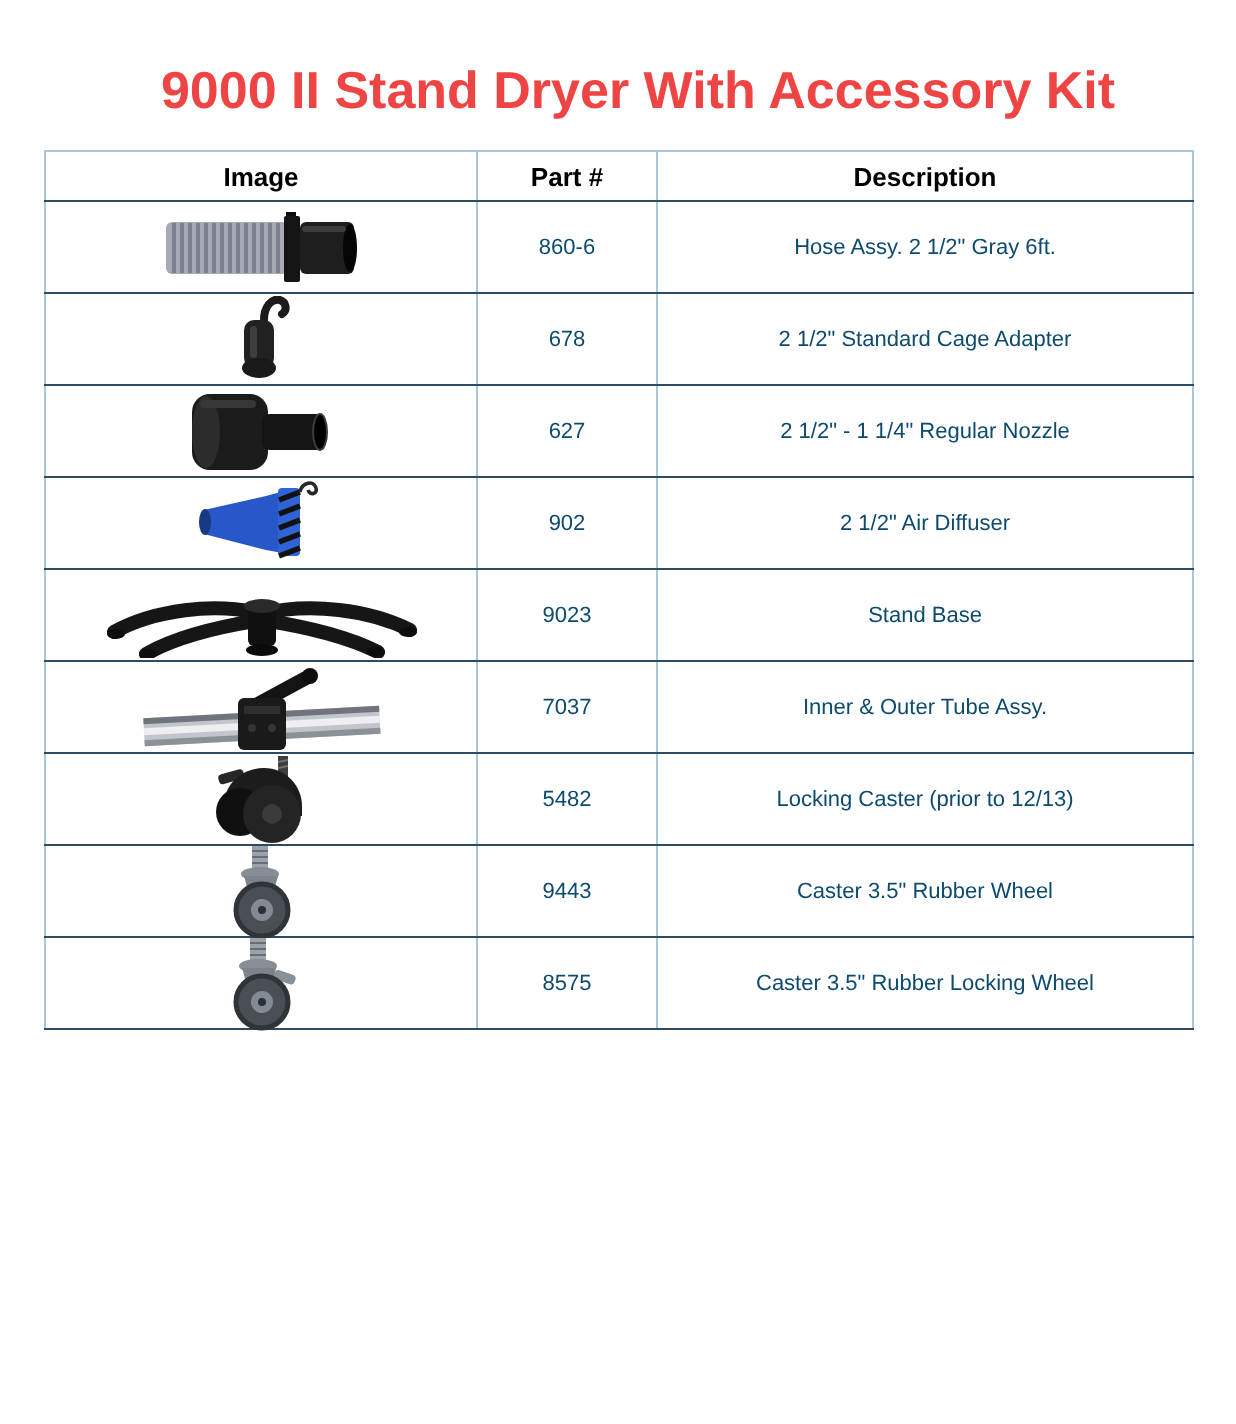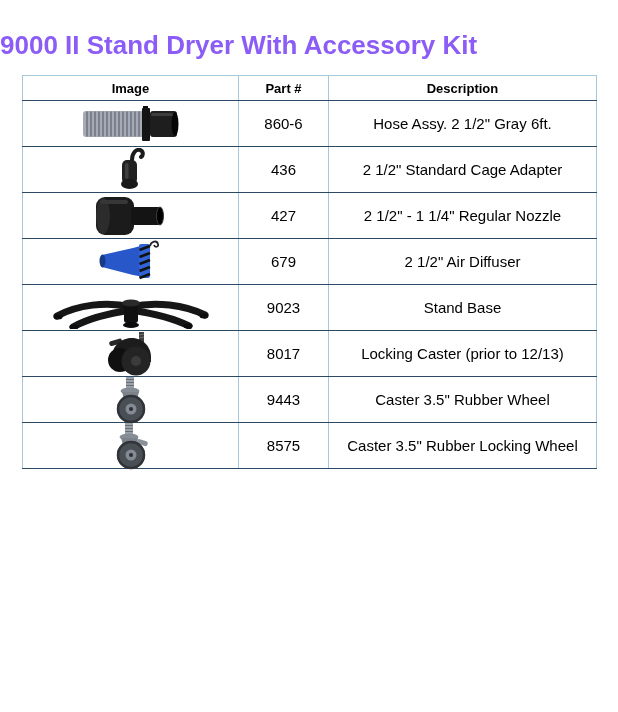--- a/index.html
+++ b/index.html
@@ -6,25 +6,27 @@
   body {
     width: 618px;
     height: 712px;
     background: #ffffff;
     font-family: "Liberation Sans", sans-serif;
     color: #000000;
     overflow: hidden;
   }
   .title {
     margin: 30px 0 0 0;
+    text-align: center;
     font-size: 26px;
     line-height: 31px;
     font-weight: bold;
-    color: #8b5cf6;
+    color: #ef4444;
     white-space: nowrap;
+    padding-left: 20px;
   }
   table.parts {
     border-collapse: collapse;
     margin: 14px 0 0 22px;
     width: 574px;
     table-layout: fixed;
   }
   table.parts th, table.parts td {
     border: 1px solid;
     border-color: #2c4a63 #a7c7db; 
@@ -33,22 +35,22 @@
     vertical-align: middle;
   }
   table.parts thead th {
     border-top-color: #a7c7db;
     height: 24px;
     font-size: 13px;
     font-weight: bold;
   }
   table.parts td {
     height: 45px;
-    font-size: 15px;
-    color: #000000;
+    font-size: 11px;
+    color: #0c4a6e;
   }
   .img-wrap { display: flex; align-items: center; justify-content: center; height: 45px; }
   .img-wrap svg { display: block; }
 </style>
 </head>
 <body>
 
 <h1 class="title"><span>9000 II Stand Dryer With Accessory Kit</span><br></h1>
 
 <table class="parts">
@@ -101,57 +103,57 @@
         <td>
           <div class="img-wrap">
             <svg width="28" height="44" viewBox="0 0 28 44">
 <path d="M 15 12 C 15 5, 19 1, 23 2 C 26 3, 27 7, 24 9" fill="none" stroke="#1b1b1b" stroke-width="4" stroke-linecap="round"></path>
 <rect x="5" y="12" width="15" height="24" rx="5" fill="#212121"></rect>
 <ellipse cx="12.5" cy="36" rx="8.5" ry="5" fill="#191919"></ellipse>
 <rect x="8" y="15" width="3.5" height="16" rx="1.75" fill="#3e3e3e"></rect>
 </svg>
           </div>
         </td>
-        <td>436</td>
+        <td>678</td>
         <td>2 1/2" Standard Cage Adapter</td>
       </tr>
       <tr>
         <td>
           <div class="img-wrap">
             <svg width="76" height="44" viewBox="0 0 76 44">
 <rect x="3" y="3" width="38" height="38" rx="9" fill="#1b1b1b"></rect>
 <ellipse cx="10" cy="22" rx="7" ry="18" fill="#2c2c2c"></ellipse>
 <rect x="38" y="13" width="31" height="18" rx="4" fill="#141414"></rect>
 <ellipse cx="67" cy="22" rx="3.5" ry="9" fill="#000" stroke="#3c3c3c" stroke-width="1"></ellipse>
 <rect x="7" y="6" width="28" height="4" rx="2" fill="#373737"></rect>
 </svg>
           </div>
         </td>
-        <td>427</td>
+        <td>627</td>
         <td>2 1/2" - 1 1/4" Regular Nozzle</td>
       </tr>
       <tr>
         <td>
           <div class="img-wrap">
             <svg width="68" height="44" viewBox="0 0 68 44">
 <path d="M 5 15 C 3 17, 3 25, 5 27 L 36 35 L 47 37 L 47 5 L 36 8 Z" fill="#2757c9"></path>
 <ellipse cx="5.5" cy="21" rx="3" ry="6.5" fill="#163a85"></ellipse>
 <rect x="42" y="4" width="11" height="34" rx="2" fill="#2f63d6"></rect>
 <g stroke="#111" stroke-width="2.6">
 <line x1="42.5" y1="10" x2="53" y2="6"></line>
                 <line x1="42.5" y1="17" x2="53" y2="13"></line>
                 <line x1="42.5" y1="24" x2="53" y2="20"></line>
                 <line x1="42.5" y1="31" x2="53" y2="27"></line>
                 <line x1="42.5" y1="38" x2="53" y2="34"></line>
 </g>
 <path d="M 53 6 C 54 1, 60 0, 61 4 C 62 7, 58 8, 57 5" fill="none" stroke="#262626" stroke-width="1.8"></path>
 </svg>
           </div>
         </td>
-        <td>679</td>
+        <td>902</td>
         <td>2 1/2" Air Diffuser</td>
       </tr>
       <tr>
         <td>
           <div class="img-wrap">
             <svg width="160" height="42" viewBox="0 0 160 42">
 <g stroke="#161616" fill="none" stroke-linecap="round">
 <path d="M 80 20 C 56 14, 26 18, 6 29" stroke-width="7"></path>
 <path d="M 80 23 C 60 26, 38 31, 22 40" stroke-width="7"></path>
 <path d="M 80 20 C 104 14, 134 18, 154 28" stroke-width="7"></path>
@@ -162,37 +164,59 @@
 <ellipse cx="153" cy="29" rx="4.5" ry="2.5" fill="#0d0d0d"></ellipse>
 <ellipse cx="137" cy="39" rx="4.5" ry="2.5" fill="#0d0d0d"></ellipse>
 <rect x="73" y="16" width="14" height="20" rx="3" fill="#101010"></rect>
 <ellipse cx="80" cy="16" rx="9" ry="3.5" fill="#2a2a2a"></ellipse>
 <ellipse cx="80" cy="38" rx="8" ry="3" fill="#0b0b0b"></ellipse>
 </svg>
           </div>
         </td>
         <td>9023</td>
         <td>Stand Base</td>
+      </tr>
+      <tr>
+        <td>
+          <div class="img-wrap">
+            <svg width="124" height="44" viewBox="0 0 124 44">
+<g transform="rotate(-3 62 32)">
+<rect x="3" y="24" width="118" height="14" fill="#c2c6cc"></rect>
+<rect x="3" y="24" width="118" height="3" fill="#70757d"></rect>
+<rect x="3" y="29" width="118" height="3.5" fill="#edeff2"></rect>
+<rect x="3" y="35" width="118" height="3" fill="#8b9099"></rect>
+</g>
+<path d="M 60 20 L 84 7" stroke="#141414" stroke-width="7" stroke-linecap="round"></path>
+<circle cx="86" cy="6" r="4" fill="#0e0e0e"></circle>
+<rect x="50" y="17" width="24" height="26" rx="3" fill="#1a1a1a"></rect>
+<rect x="53" y="21" width="18" height="4" fill="#2f2f2f"></rect>
+<circle cx="57" cy="32" r="2" fill="#353535"></circle>
+<circle cx="67" cy="32" r="2" fill="#353535"></circle>
+</svg>
+          </div>
+        </td>
+        <td>7037</td>
+        <td>Inner &amp; Outer Tube Assy.</td>
       </tr>
       <tr>
         <td>
           <div class="img-wrap">
             <svg width="52" height="46" viewBox="0 0 52 46">
 <rect x="34" y="1" width="5" height="11" fill="#3e3e3e"></rect>
 <line x1="34" y1="4" x2="39" y2="3" stroke="#707070" stroke-width="1"></line>
 <line x1="34" y1="7" x2="39" y2="6" stroke="#707070" stroke-width="1"></line>
 <rect x="4" y="9" width="13" height="5" rx="2" fill="#272727" transform="rotate(-16 10 11)"></rect>
 <path d="M 7 26 C 7 14, 17 7, 27 7 C 38 7, 46 16, 46 26 L 46 31 L 7 31 Z" fill="#1c1c1c"></path>
 <circle cx="15" cy="29" r="12" fill="#101010"></circle>
 <circle cx="31" cy="30" r="14.5" fill="#242424"></circle>
 <circle cx="31" cy="30" r="5" fill="#3b3b3b"></circle>
 </svg>
           </div>
         </td>
-        <td>8017</td>
+        <td>5482</td>
         <td>Locking Caster (prior to 12/13)</td>
       </tr>
       <tr>
         <td>
           <div class="img-wrap">
             <svg width="38" height="48" viewBox="0 0 38 48">
 <rect x="14" y="1" width="8" height="13" fill="#9ca2aa"></rect>
 <g stroke="#686e76" stroke-width="1">
 <line x1="14" y1="3.5" x2="22" y2="3.5"></line>
                 <line x1="14" y1="6.5" x2="22" y2="6.5"></line>

